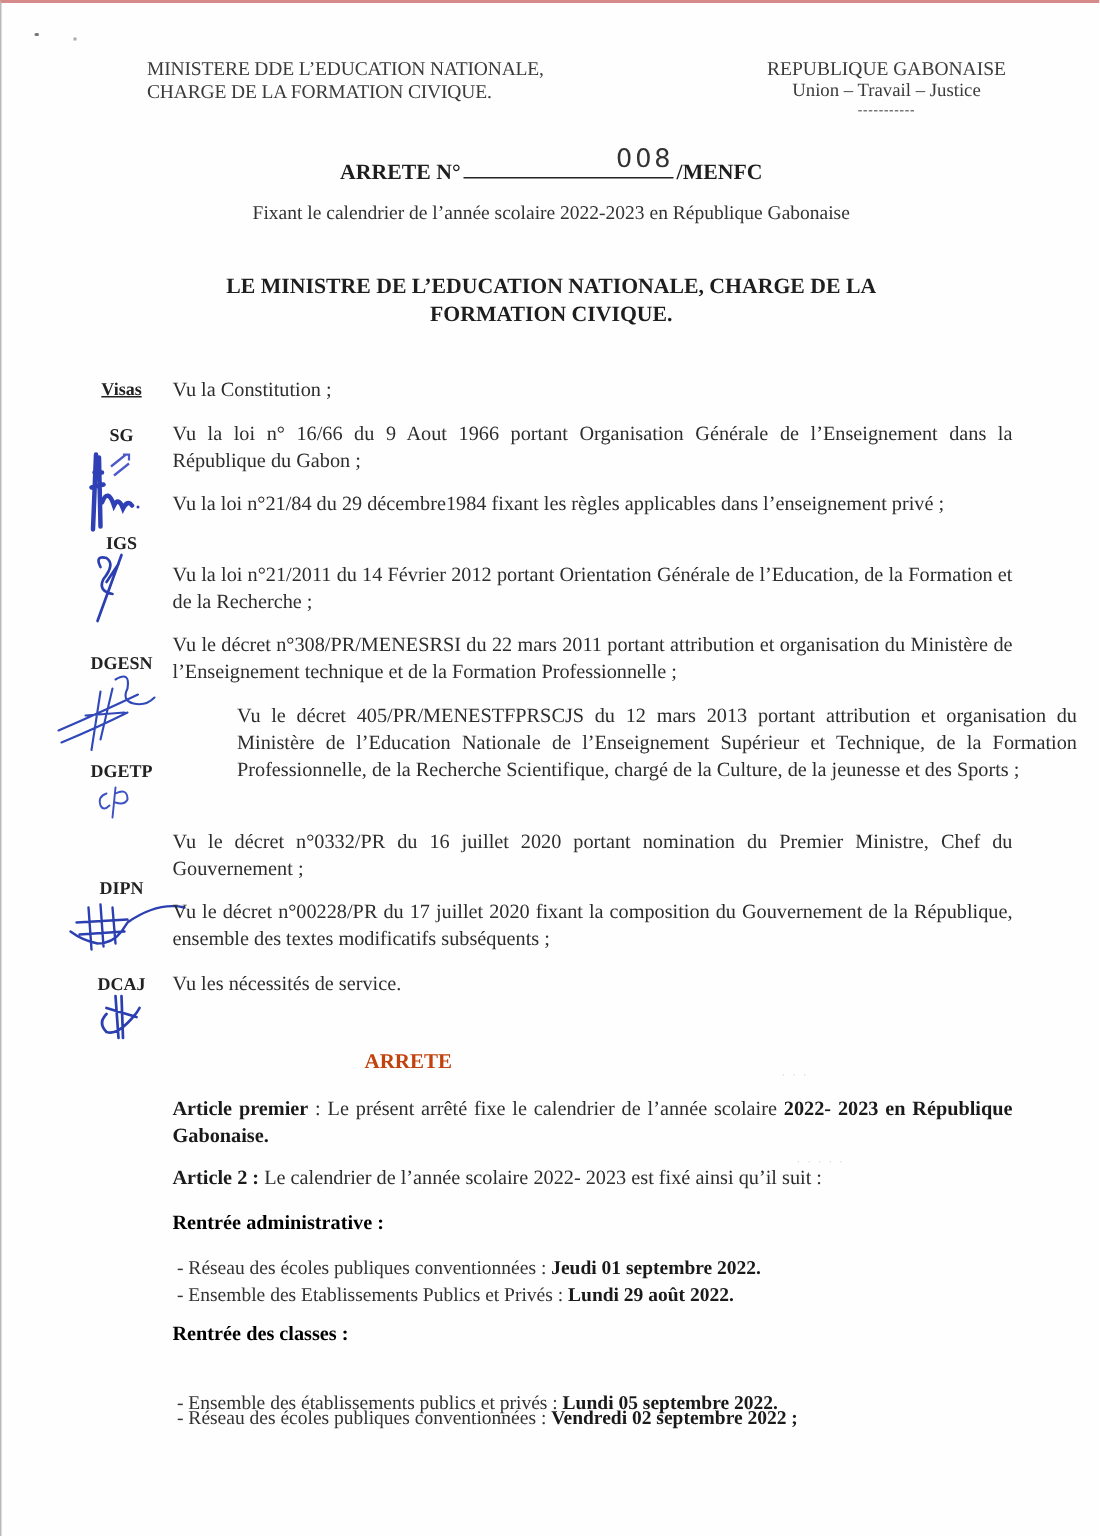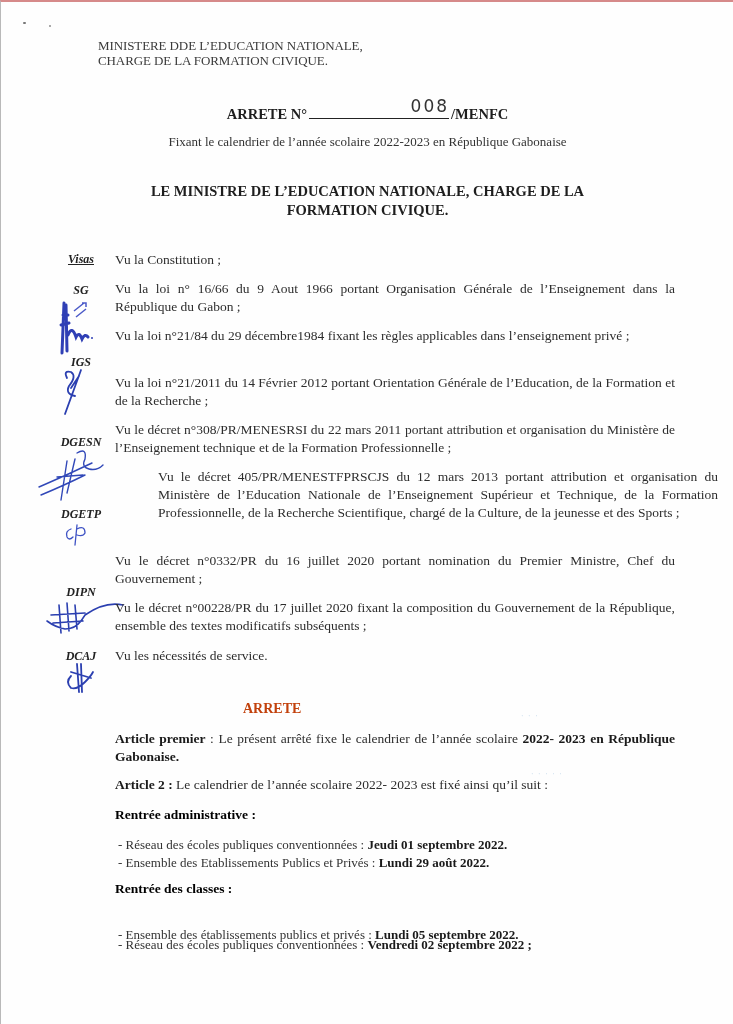--- a/index.html
+++ b/index.html
@@ -25,21 +25,21 @@
   .hdr-right .motto { font-size: 12.5px; }
   .hdr-right .dashes { font-size: 9px; line-height: 10px; letter-spacing: 0.5px; }
 
   .arrete-no { position: absolute; left: 0; width: 733px; top: 102px; text-align: center; font-size: 14.5px; font-weight: bold; color: #1e1e1e; }
   .arrete-no .line { display: inline-block; width: 140px; border-bottom: 1px solid #222; position: relative; height: 14px; vertical-align: baseline; margin: 0 2px; }
   .arrete-no .num { position: absolute; left: 0; right: 0; top: -8px; text-align: right; font-family: "DejaVu Sans", sans-serif; font-weight: normal; font-size: 17px; color: #333; letter-spacing: 2px; }
   .subtitle { position: absolute; left: 0; width: 733px; top: 132px; text-align: center; font-size: 13px; color: #333; }
 
   .minister { position: absolute; left: 0; width: 733px; top: 180px; text-align: center; font-size: 14.5px; font-weight: bold; line-height: 19px; color: #1e1e1e; }
 
-  .visas-col { position: absolute; left: 55px; width: 50px; font-weight: bold; font-size: 12px; color: #222; text-align: center; font-style: italic; }
+  .visas-col { position: absolute; left: 55px; width: 50px; font-weight: bold; font-size: 12px; color: #222; text-align: center; }
   .visas-label { text-decoration: underline; }
 
   .sig { position: absolute; }
   .sig svg { display: block; }
   .vu { position: absolute; left: 114px; width: 560px; font-size: 13.5px; line-height: 18px; text-align: justify; color: #2d2d2d; }
 
   .arrete-title { position: absolute; left: 242px; top: 699px; font-size: 14px; font-weight: bold; color: #c2410c; text-align: right; }
 
   .art { position: absolute; left: 114px; width: 560px; font-size: 13.5px; line-height: 18px; text-align: justify; color: #2d2d2d; }
   .art b { color: #1a1a1a; }
@@ -52,20 +52,25 @@
 </head>
 <body>
 
 <div class="page">
   <div class="dust"></div>
   <div class="dust2"></div>
 
   <div class="hdr-left">
     <div>MINISTERE DDE L’EDUCATION NATIONALE,</div>
     <div>CHARGE DE LA FORMATION CIVIQUE.</div>
+  </div>
+  <div class="hdr-right">
+    <div>REPUBLIQUE GABONAISE</div>
+    <div class="motto">Union – Travail – Justice</div>
+    <div class="dashes">-----------</div>
   </div>
 
   <div class="arrete-no">
     <span>ARRETE N°</span><span class="line"><span class="num">008</span></span><span>/MENFC</span>
   </div>
   <div class="subtitle">Fixant le calendrier de l’année scolaire 2022-2023 en République Gabonaise</div>
 
   <div class="minister">
     <div>LE MINISTRE DE L’EDUCATION NATIONALE, CHARGE DE LA</div>
     <div>FORMATION CIVIQUE.</div>

